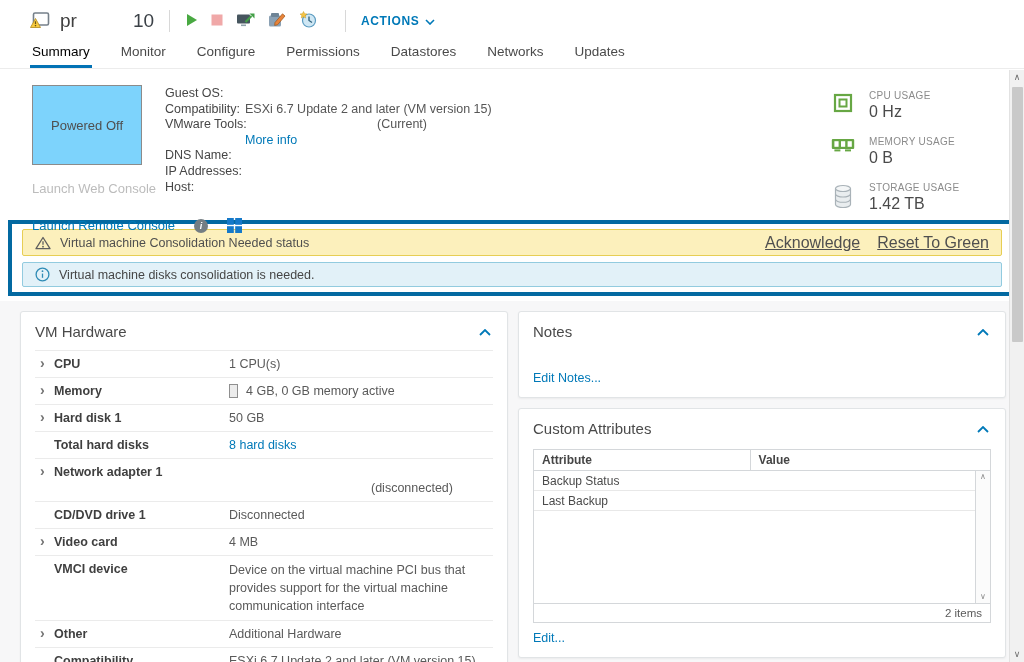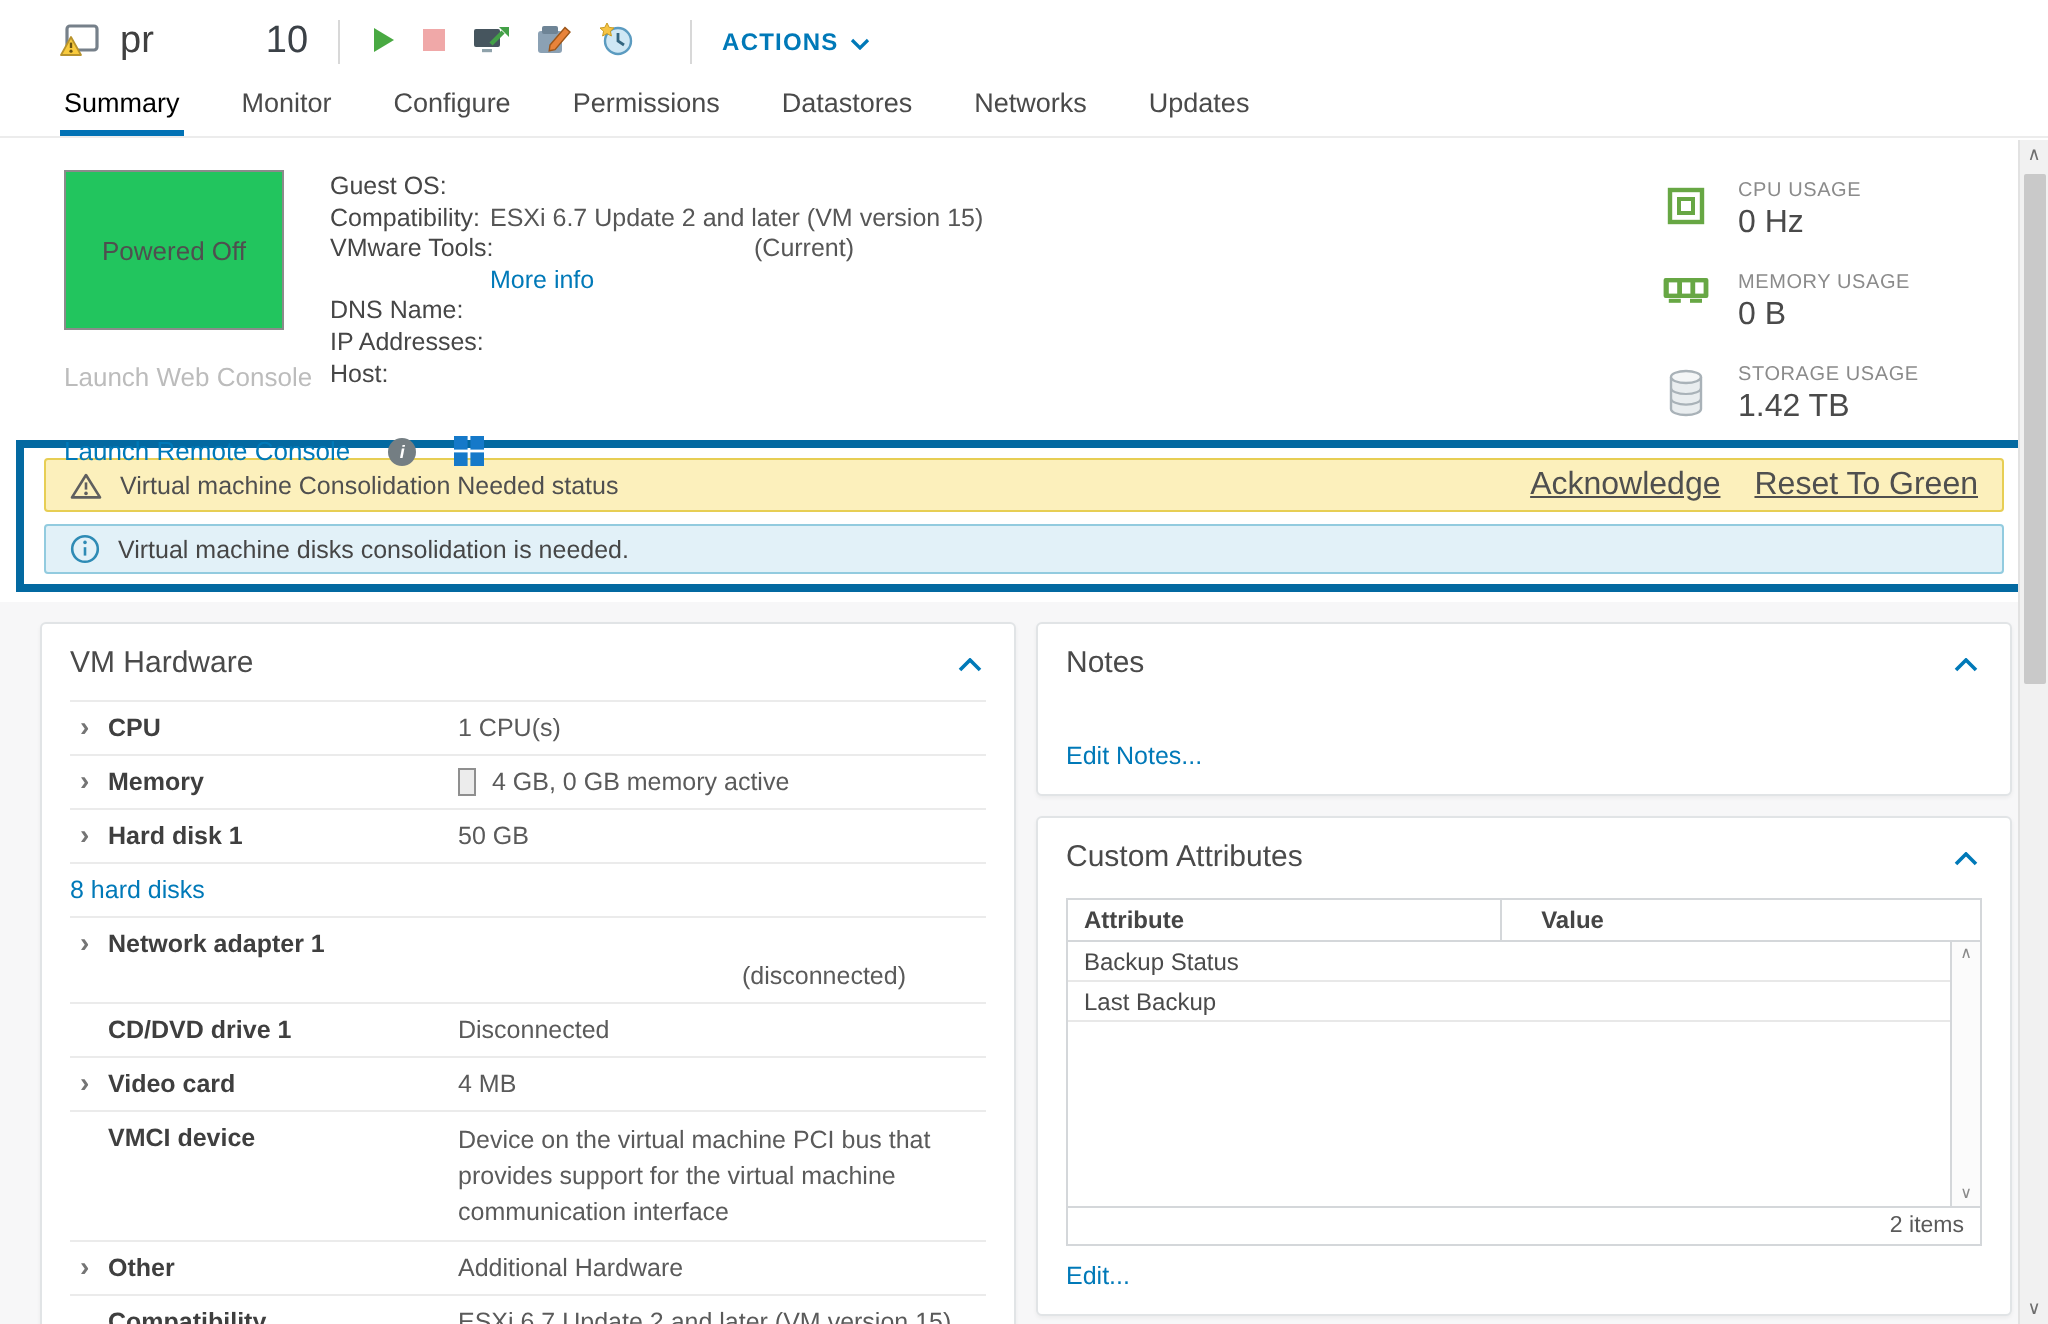--- a/index.html
+++ b/index.html
@@ -23,21 +23,21 @@
   .tabbar { display:flex; padding:0 30px; background:#fff; border-bottom:1px solid #ececec; height:27px; }
   .tab { margin-right:27px; font-size:13.5px; color:#4a4a4a; padding:2px 2px 6px; cursor:pointer; white-space:nowrap; }
   .tab.active { border-bottom:3px solid #0272b5; color:#000000; }
 
   
   .content { position:absolute; top:70px; left:0; right:0; bottom:0; background:#f7f7f8; }
 
   
   .summary-strip { background:#fff; display:flex; padding:15px 34px 10px 32px; height:150px; }
   .thumb-col { width:133px; flex-shrink:0; }
-  .thumb-box { width:110px; height:80px; border:1px solid #8b8b8b; background:#22c55e; display:flex; align-items:center; justify-content:center; font-size:13px; color:#4f4f4f; cursor:pointer; }
+  .thumb-box { width:110px; height:80px; border:1px solid #8b8b8b; background:#7dd3fc; display:flex; align-items:center; justify-content:center; font-size:13px; color:#4f4f4f; cursor:pointer; }
   .web-console { color:#bcbcbc; font-size:13px; margin-top:16px; white-space:nowrap; }
   .remote-row { display:flex; align-items:center; gap:19px; margin-top:22px; white-space:nowrap; }
   .remote-console { color:#0079b8; font-size:13px; }
   .info-badge { width:14px; height:14px; border-radius:50%; background:#747e83; color:#fff; font-size:9px; font-weight:700; display:inline-flex; align-items:center; justify-content:center; cursor:pointer; flex-shrink:0; font-style:italic; }
   .fields-col { flex:1; padding-top:1px; }
   .frow { display:flex; font-size:12.5px; line-height:15.6px; }
   .flabel { width:80px; flex-shrink:0; color:#464646; white-space:nowrap; }
   .fvalue { color:#565656; }
   .tools-suffix { margin-left:132px; }
   .usage-col { width:160px; flex-shrink:0; padding-top:4px; }
@@ -74,21 +74,21 @@
   .mem-chip { display:inline-block; width:9px; height:14px; background:#ececec; border:1px solid #8f8f8f; margin-right:8px; vertical-align:-3px; }
   .net-line1 { height:16px; }
   .net-line2 { margin-left:142px; }
 
   
   .notes-body { height:21px; }
   .panel-foot-link { padding:2px 14px 12px; font-size:12.5px; }
 
   
   .ca-table { margin:4px 14px 0; border:1px solid #d4d7da; font-size:12px; }
-  .ca-head { display:flex; border-bottom:1px solid #d4d7da;gap:12px; }
+  .ca-head { display:flex; border-bottom:1px solid #d4d7da; }
   .ca-head .cell { padding:3px 8px; font-weight:700; color:#454545; }
   .ca-col1 { width:47.5%; border-right:1px solid #d4d7da; }
   .ca-col2 { flex:1; }
   .ca-body { display:flex; height:132px; }
   .ca-rows { flex:1; }
   .ca-row { display:flex; border-bottom:1px solid #e8e8e8; height:20px; cursor:pointer; }
   .ca-row .cell { padding:3px 8px; color:#4a4a4a; }
   .ca-row .ca-col1 { border-right:none; }
   .mini-scroll { width:15px; border-left:1px solid #d4d7da; background:#fbfbfb; display:flex; flex-direction:column; justify-content:space-between; align-items:center; cursor:pointer; }
   .ms-arrow { font-size:8px; color:#8a8a8a; line-height:12px; }
@@ -340,20 +340,24 @@
               <div class="hw-value"><span class="mem-chip"></span><span>4 GB, 0 GB memory active</span></div>
             </div>
             <div class="hw-row">
               <div class="hw-label">
                   <span class="exp">›</span>
                   <span>Hard disk 1</span>
                 </div>
               <div class="hw-value">50 GB</div>
             </div>
             <div class="hw-row">
+              <div class="hw-label">
+                  <span class="exp none"></span>
+                  <span>Total hard disks</span>
+                </div>
               <div class="hw-value"><a class="link" style="font-size:12.5px;">8 hard disks</a></div>
             </div>
             <div class="hw-row">
               <div class="hw-label">
                   <span class="exp">›</span>
                   <span>Network adapter 1</span>
                 </div>
               <div class="hw-value">
                 <div class="net-line1"></div>
                 <div class="net-line2">(disconnected)</div>

